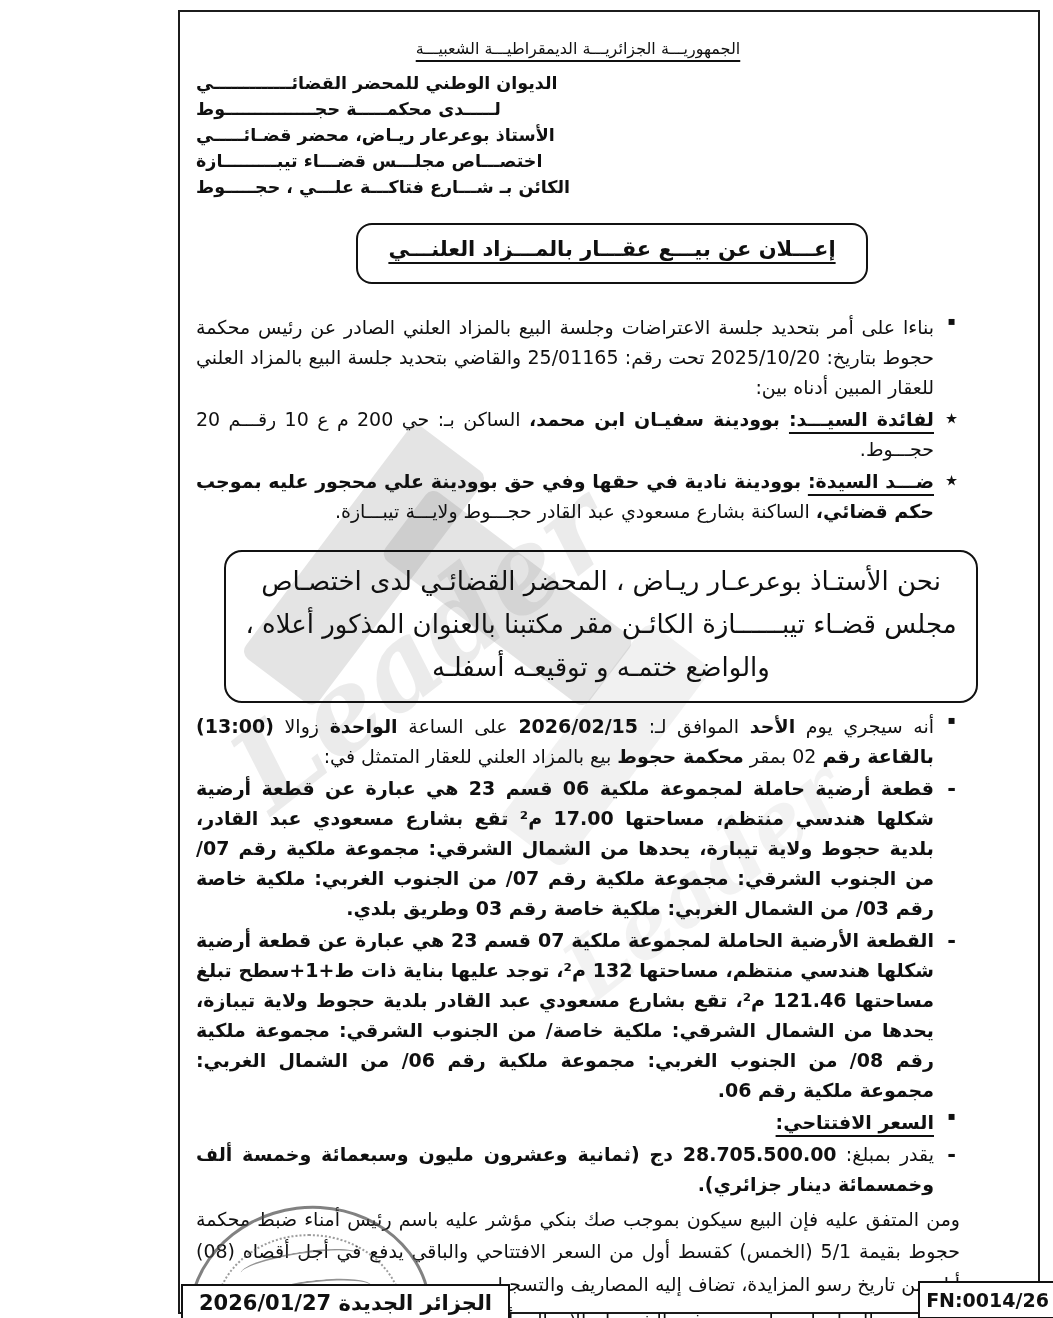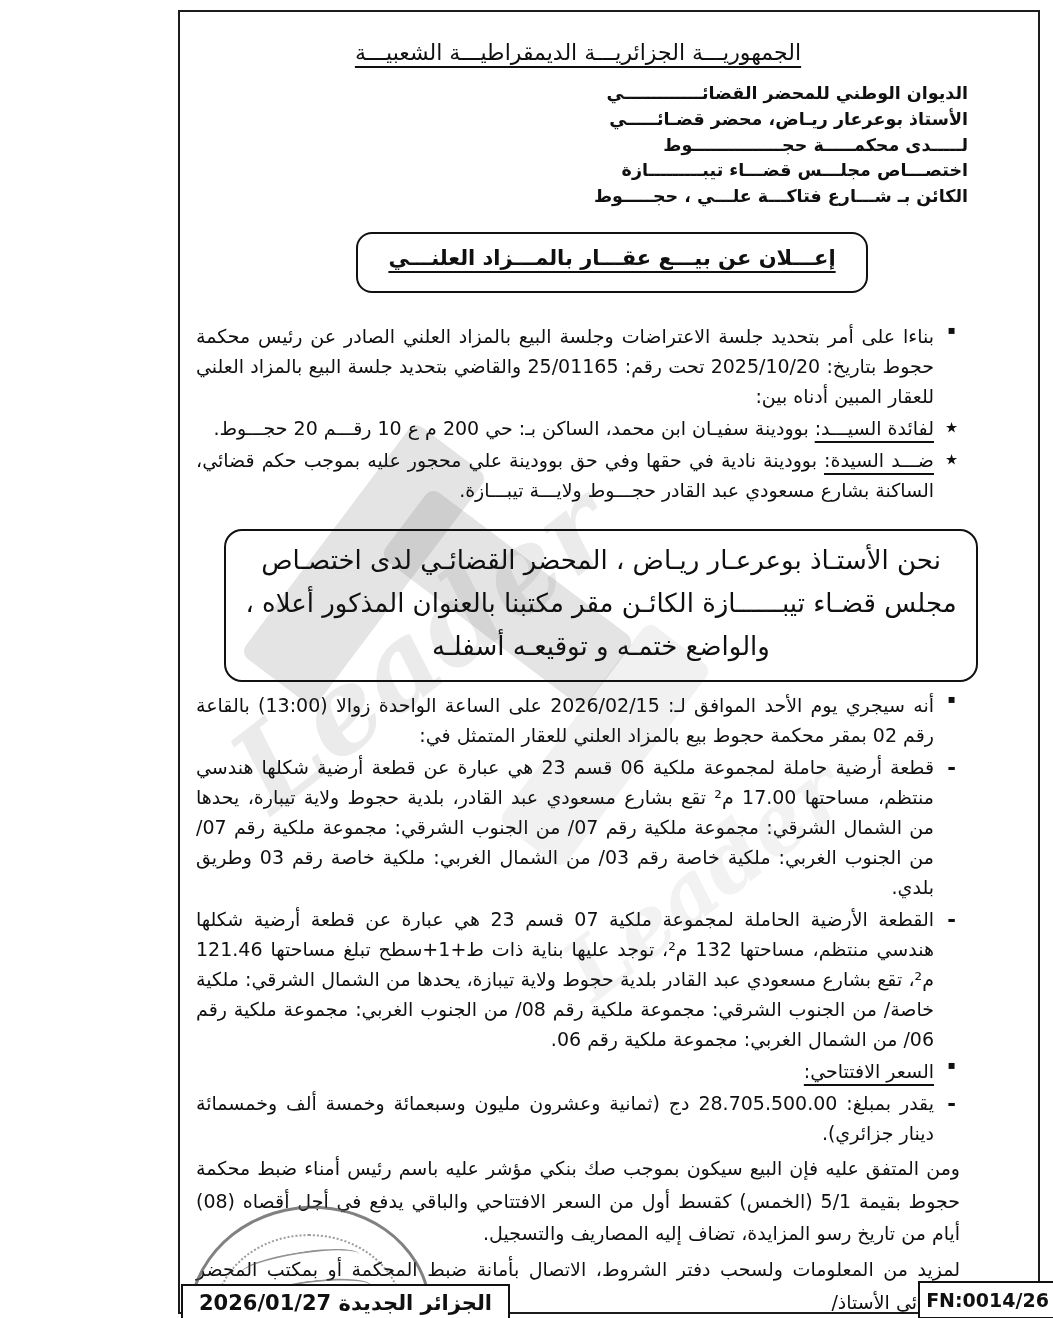--- a/index.html
+++ b/index.html
@@ -13,25 +13,25 @@
   #wm2{left:540px;top:830px;font-size:85px;color:rgba(130,130,130,0.10);}
   .wm-band{position:absolute;background:rgba(120,120,120,0.20);border-radius:10px;}
   #band1{left:318px;top:420px;width:92px;height:290px;transform:rotate(37deg);}
   #band2{left:380px;top:555px;width:255px;height:86px;transform:rotate(37deg);}
   #band3{left:565px;top:620px;width:80px;height:250px;transform:rotate(37deg);background:rgba(120,120,120,0.10);}
   
   .frame{position:absolute;left:178px;top:10px;width:862px;height:1304px;border:2px solid #1c1c1c;
          box-sizing:border-box;z-index:1;}
   .content{position:absolute;inset:0;padding:22px 78px 0 16px;direction:rtl;text-align:justify;
            font-size:19px;line-height:1.58;}
-  .b{font-weight:normal;}
+  .b{font-weight:bold;}
   .u{text-decoration:underline;text-decoration-thickness:1.5px;text-underline-offset:6px;}
   
-  .republic{text-align:center;font-size:22px;font-weight:normal;margin:2px 0 10px;}
-  .office{font-weight:bold;font-size:17.5px;line-height:1.48;text-align:right;margin:8px -8px 0 0;}
+  .republic{text-align:center;font-size:16px;font-weight:normal;margin:2px 0 10px;}
+  .office{font-weight:bold;font-size:17.5px;line-height:1.48;text-align:left;margin:8px -8px 0 0;}
   .title-box{width:fit-content;margin:22px auto 0;transform:translateX(34px);border:2px solid #111;
              border-radius:16px;padding:8px 30px 16px;text-align:center;}
   .title-box .t{font-weight:bold;font-size:21px;}
   
   .row{display:flex;gap:9px;margin-top:8px;}
   .marker{flex:0 0 17px;text-align:center;font-weight:bold;}
   .mk-sq{font-size:12px;}
   .mk-star{font-size:24px;line-height:1.2;}
   .mk-dash{font-size:21px;}
   .ptext{flex:1;}
@@ -68,22 +68,22 @@
   <div class="wm wm-band" id="band2"></div>
   <div class="wm wm-band" id="band3"></div>
 
   <div class="frame">
     <div class="content">
 
       <h1 class="republic u">الجمهوريـــة الجزائريـــة الديمقراطيـــة الشعبيـــة</h1>
 
       <div class="office">
         <div>الديوان الوطني للمحضر القضائـــــــــــــي</div>
+        <div>لـــــدى محكمـــــة حجـــــــــــــــوط</div>
         <div>الأستاذ بوعرعار ريـاض، محضر قضـائـــــي</div>
-        <div>لـــــدى محكمـــــة حجـــــــــــــــوط</div>
         <div>اختصـــاص مجلـــس قضـــاء تيبـــــــــازة</div>
         <div>الكائن بـ شـــارع فتاكـــة علـــي ، حجـــــوط</div>
       </div>
 
       <div class="title-box">
         <span class="t u">إعـــلان عن بيـــع عقـــار بالمـــزاد العلنـــي</span>
       </div>
 
       <div class="row" style="margin-top:28px;">
         <span class="marker mk-sq">▪</span>

